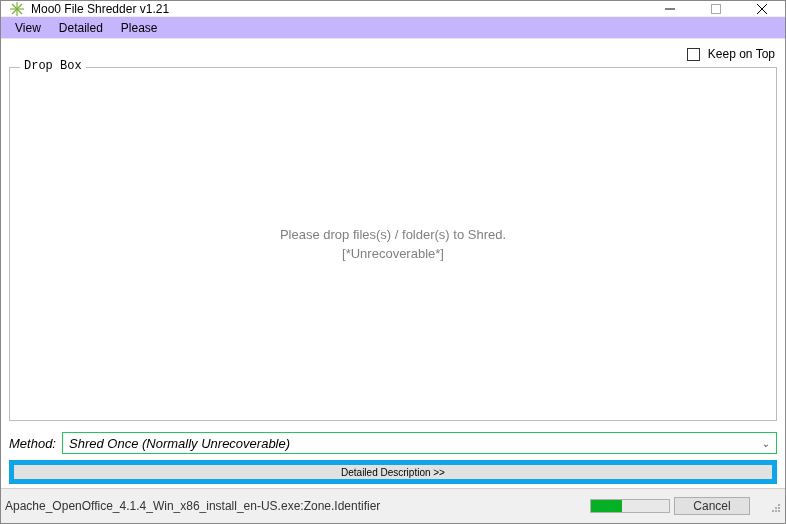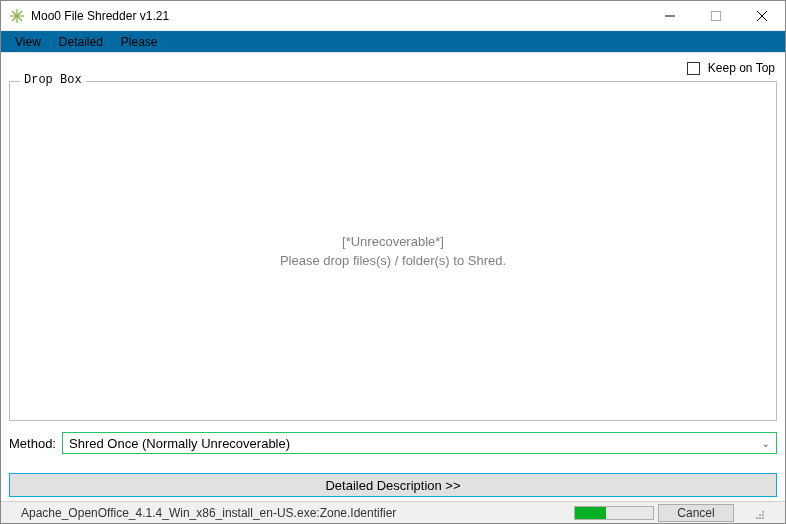--- a/index.html
+++ b/index.html
@@ -10,21 +10,21 @@
     font-size: 12px;
     background: #ffffff;
     width: 786px;
     height: 524px;
     overflow: hidden;
     display: flex;
     flex-direction: column;
     border: 1px solid #888;
   }
   .titlebar {
-    height: 30px;
+    height: 16px;
     display: flex;
     align-items: center;
     background: #ffffff;
     border-bottom: 1px solid #eee;
   }
   .title-icon {
     width: 16px;
     height: 16px;
     margin-left: 8px;
     margin-right: 6px;
@@ -44,21 +44,21 @@
     color: #000;
   }
   .win-btn.disabled { color: #aaa; }
   .menubar {
     height: 22px;
     display: flex;
     align-items: center;
     padding: 0 6px;
     gap: 2px;
     border-bottom: 1px solid #e5e5e5;
-    background: #0369a1;
+    background: #c4b5fd;
   }
   .menu-item {
     padding: 2px 8px;
     font-size: 12px;
     color: #000;
   }
   .content {
     flex: 1;
     display: flex;
     flex-direction: column;
@@ -100,20 +100,21 @@
     font-size: 12px;
     font-family: Liberation Mono, monospace;
   }
   .drop-text { line-height: 1.5; text-align: center; }
   .method-row {
     display: flex;
     align-items: center;
     gap: 6px;
     margin-top: 10px;
     height: 24px;
+    font-style: italic;
   }
   .method-label { font-size: 13px; color: #000; }
   .select {
     flex: 1;
     height: 22px;
     border: 1px solid #22c55e;
     background: #fff;
     display: flex;
     align-items: center;
     padding: 0 6px;
@@ -122,36 +123,36 @@
   }
   .select-arrow {
     position: absolute;
     right: 6px;
     top: 50%;
     transform: translateY(-50%);
     font-size: 10px;
     color: #555;
   }
   .desc-btn {
-    margin-top: 18px;
+    margin-top: 5px;
     height: 24px;
-    border: 1px solid #0ea5e9;
+    border: 5px solid #0ea5e9;
     background: #e1e1e1;
     display: flex;
     align-items: center;
     justify-content: center;
-    font-size: 13px;
+    font-size: 10px;
     color: #000;
   }
   .statusbar {
-    height: 22px;
+    height: 35px;
     border-top: 1px solid #d0d0d0;
     display: flex;
     align-items: center;
-    padding: 0 20px;
+    padding: 0 4px;
     font-size: 12px;
     color: #333;
     background: #f0f0f0;
   }
   .status-text { flex: 1; overflow: hidden; white-space: nowrap; }
   .progress {
     width: 80px;
     height: 14px;
     border: 1px solid #b0b0b0;
     background: #e8e8e8;
@@ -225,22 +226,22 @@
 
 <div class="content">
   <div class="keep-row">
     <div class="checkbox"></div>
     <span>Keep on Top</span>
   </div>
 
   <div class="groupbox">
     <span class="group-label">Drop Box</span>
     <div class="drop-text">
+      <div>Please drop files(s) / folder(s) to Shred.</div>
       <div>[*Unrecoverable*]</div>
-      <div>Please drop files(s) / folder(s) to Shred.</div>
     </div>
   </div>
 
   <div class="method-row">
     <span class="method-label">Method:</span>
     <div class="select">
       <span>Shred Once (Normally Unrecoverable)</span>
       <span class="select-arrow">⌄</span>
     </div>
   </div>

